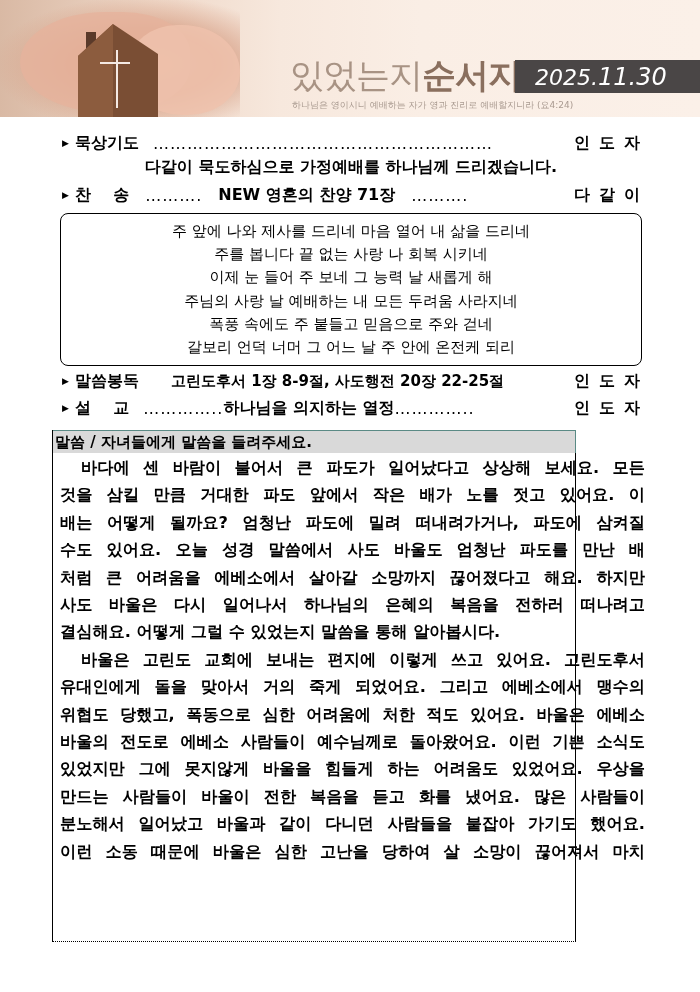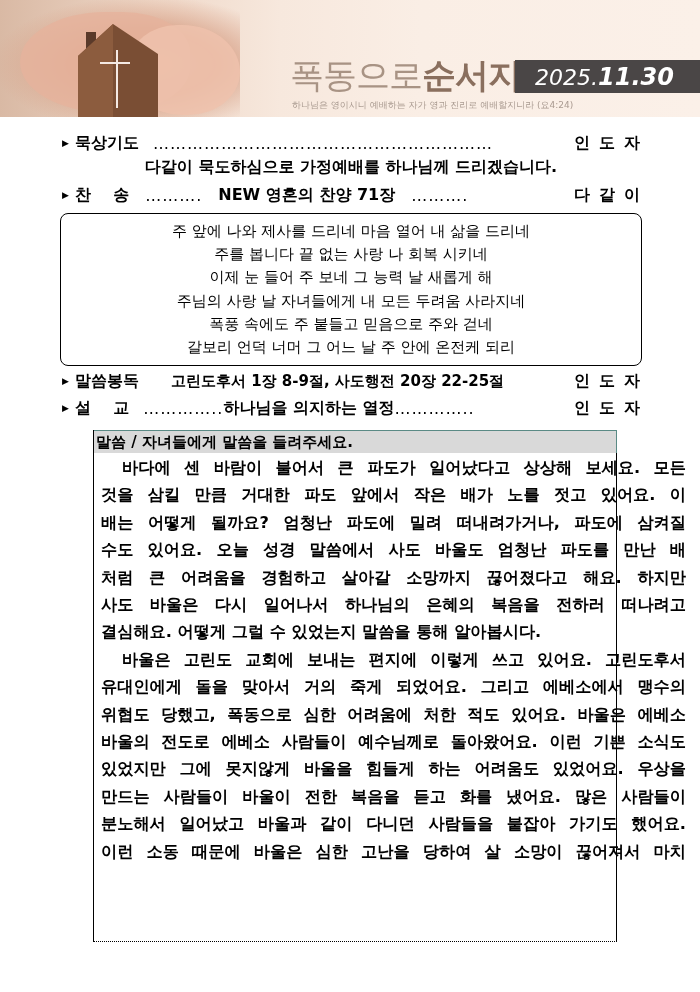--- a/index.html
+++ b/index.html
@@ -17,36 +17,36 @@
                 border-radius:45% 55% 50% 50%; background:#efc2ad; opacity:0.85; }
   .house { position:absolute; left:78px; top:24px; width:88px; height:93px; }
   .cross-v { position:absolute; left:116px; top:50px; width:2px; height:58px; background:#f4e9e3; }
   .cross-h { position:absolute; left:100px; top:62px; width:30px; height:2px; background:#f4e9e3; }
 
   .title { position:absolute; left:290px; top:55px; font-size:34px; color:#a89384;
            letter-spacing:-1px; white-space:nowrap; line-height:40px; }
   .title b { color:#8a6f5e; font-weight:bold;text-align:center; }
   .date-box { position:absolute; left:515px; top:60px; width:185px; height:33px; background:#4a4646; }
   .date { position:absolute; left:20px; top:3px; font-size:22px; color:#ffffff; font-style:italic; white-space:nowrap; }
-  .date b { font-size:24px; font-weight:bold; }
+  .date b { font-size:24px; font-weight:normal; }
   .subtitle { position:absolute; left:292px; top:99px; font-size:9px; color:#a99a90; white-space:nowrap; }
 
   
   .row { position:absolute; left:62px; width:578px; height:24px; font-size:16px; font-weight:bold;
          display:flex; align-items:center; white-space:nowrap; }
   .row .tri { font-size:9px; margin-right:6px; }
   .row .right { margin-left:auto; letter-spacing:9px; margin-right:-9px; }
   .dots { color:#000; letter-spacing:1px; font-weight:normal; }
   .center-line { position:absolute; left:62px; width:578px; text-align:center; font-size:16px; font-weight:bold; white-space:nowrap; }
 
   .hymn-box { position:absolute; left:60px; top:213px; width:582px; height:153px;
               border:1px solid #000; border-radius:8px; box-sizing:border-box; padding-top:6px; }
   .hymn-line { text-align:center; font-size:15px; line-height:23.2px; white-space:nowrap; }
   .sermon-box { position:absolute; left:52px; top:430px; width:524px; height:512px;
-                border-left:1px solid #000; border-right:1px solid #000; border-bottom:1px dotted #000; box-sizing:border-box;margin-left:41px; }
+                border-left:1px solid #000; border-right:1px solid #000; border-bottom:1px dotted #000; box-sizing:border-box; }
   .sermon-head { position:absolute; left:0; top:0; right:-1px; height:22px; background:#d9d9d9;
                  border-top:1px solid #5a8a85; border-right:1px solid #5a8a85; font-size:15px; font-weight:bold;
                  line-height:22px; padding-left:2px; white-space:nowrap; }
   .sermon-body { position:absolute; left:7px; top:24px; width:585px; font-size:16.2px; font-weight:bold;
                  line-height:27.4px; text-align:justify; }
   .para { text-indent:1.3em; margin:0; }
   .para .ln { display:block; text-align:justify; text-align-last:justify; white-space:nowrap; }
   .para .ln.last { text-align-last:left; }
 </style>
 </head>
@@ -59,21 +59,21 @@
     <svg class="house" viewBox="0 0 88 93">
       <rect x="8" y="8" width="10" height="22" fill="#5a3a2a"></rect>
       <polygon points="0,32 35,0 80,30 80,93 0,93" fill="#7a4e34"></polygon>
       <polygon points="0,32 35,0 35,93 0,93" fill="#8c5c3e"></polygon>
     </svg>
     <div class="cross-v"></div>
     <div class="cross-h"></div>
   </div>
 
   <div class="title">
-    <span>폭동으로</span><b>순서지</b>
+    <span>있었는지</span><b>순서지</b>
   </div>
   <div class="date-box">
     <div class="date">
       <span>2025.</span><b>11.30</b>
     </div>
   </div>
   <div class="subtitle">하나님은 영이시니 예배하는 자가 영과 진리로 예배할지니라 (요4:24)</div>
 </div>
 
 <div class="row" style="top:131px;">
@@ -90,21 +90,21 @@
   <span class="dots" style="margin-left:16px;">……….</span>
   <span style="margin-left:16px;">NEW 영혼의 찬양 71장</span>
   <span class="dots" style="margin-left:16px;">……….</span>
   <span class="right">다같이</span>
 </div>
 
 <div class="hymn-box">
   <div class="hymn-line">주 앞에 나와 제사를 드리네 마음 열어 내 삶을 드리네</div>
   <div class="hymn-line">주를 봅니다 끝 없는 사랑 나 회복 시키네</div>
   <div class="hymn-line">이제 눈 들어 주 보네 그 능력 날 새롭게 해</div>
-  <div class="hymn-line">주님의 사랑 날 자녀들에게 내 모든 두려움 사라지네</div>
+  <div class="hymn-line">주님의 사랑 날 예배하는 내 모든 두려움 사라지네</div>
   <div class="hymn-line">폭풍 속에도 주 붙들고 믿음으로 주와 걷네</div>
   <div class="hymn-line">갈보리 언덕 너머 그 어느 날 주 안에 온전케 되리</div>
 </div>
 
 <div class="row" style="top:369px;">
   <span class="tri">▶</span>
   <span>말씀봉독</span>
   <span style="margin-left:32px; font-size:15px;">고린도후서 1장 8-9절, 사도행전 20장 22-25절</span>
   <span class="right">인도자</span>
 </div>
@@ -119,21 +119,21 @@
 </div>
 
 <div class="sermon-box">
   <div class="sermon-head">말씀 / 자녀들에게 말씀을 들려주세요.</div>
   <div class="sermon-body">
     <p class="para">
       <span class="ln">바다에 센 바람이 불어서 큰 파도가 일어났다고 상상해 보세요. 모든</span>
       <span class="ln" style="text-indent:0">것을 삼킬 만큼 거대한 파도 앞에서 작은 배가 노를 젓고 있어요. 이</span>
       <span class="ln" style="text-indent:0">배는 어떻게 될까요? 엄청난 파도에 밀려 떠내려가거나, 파도에 삼켜질</span>
       <span class="ln" style="text-indent:0">수도 있어요. 오늘 성경 말씀에서 사도 바울도 엄청난 파도를 만난 배</span>
-      <span class="ln" style="text-indent:0">처럼 큰 어려움을 경험하고 살아갈 소망까지 끊어졌다고 해요. 하지만</span>
+      <span class="ln" style="text-indent:0">처럼 큰 어려움을 에베소에서 살아갈 소망까지 끊어졌다고 해요. 하지만</span>
       <span class="ln" style="text-indent:0">사도 바울은 다시 일어나서 하나님의 은혜의 복음을 전하러 떠나려고</span>
       <span class="ln last" style="text-indent:0">결심해요. 어떻게 그럴 수 있었는지 말씀을 통해 알아봅시다.</span>
     </p>
     <p class="para">
       <span class="ln">바울은 고린도 교회에 보내는 편지에 이렇게 쓰고 있어요. 고린도후서</span>
       <span class="ln" style="text-indent:0">유대인에게 돌을 맞아서 거의 죽게 되었어요. 그리고 에베소에서 맹수의</span>
       <span class="ln" style="text-indent:0">위협도 당했고, 폭동으로 심한 어려움에 처한 적도 있어요. 바울은 에베소</span>
       <span class="ln" style="text-indent:0">바울의 전도로 에베소 사람들이 예수님께로 돌아왔어요. 이런 기쁜 소식도</span>
       <span class="ln" style="text-indent:0">있었지만 그에 못지않게 바울을 힘들게 하는 어려움도 있었어요. 우상을</span>
       <span class="ln" style="text-indent:0">만드는 사람들이 바울이 전한 복음을 듣고 화를 냈어요. 많은 사람들이</span>

